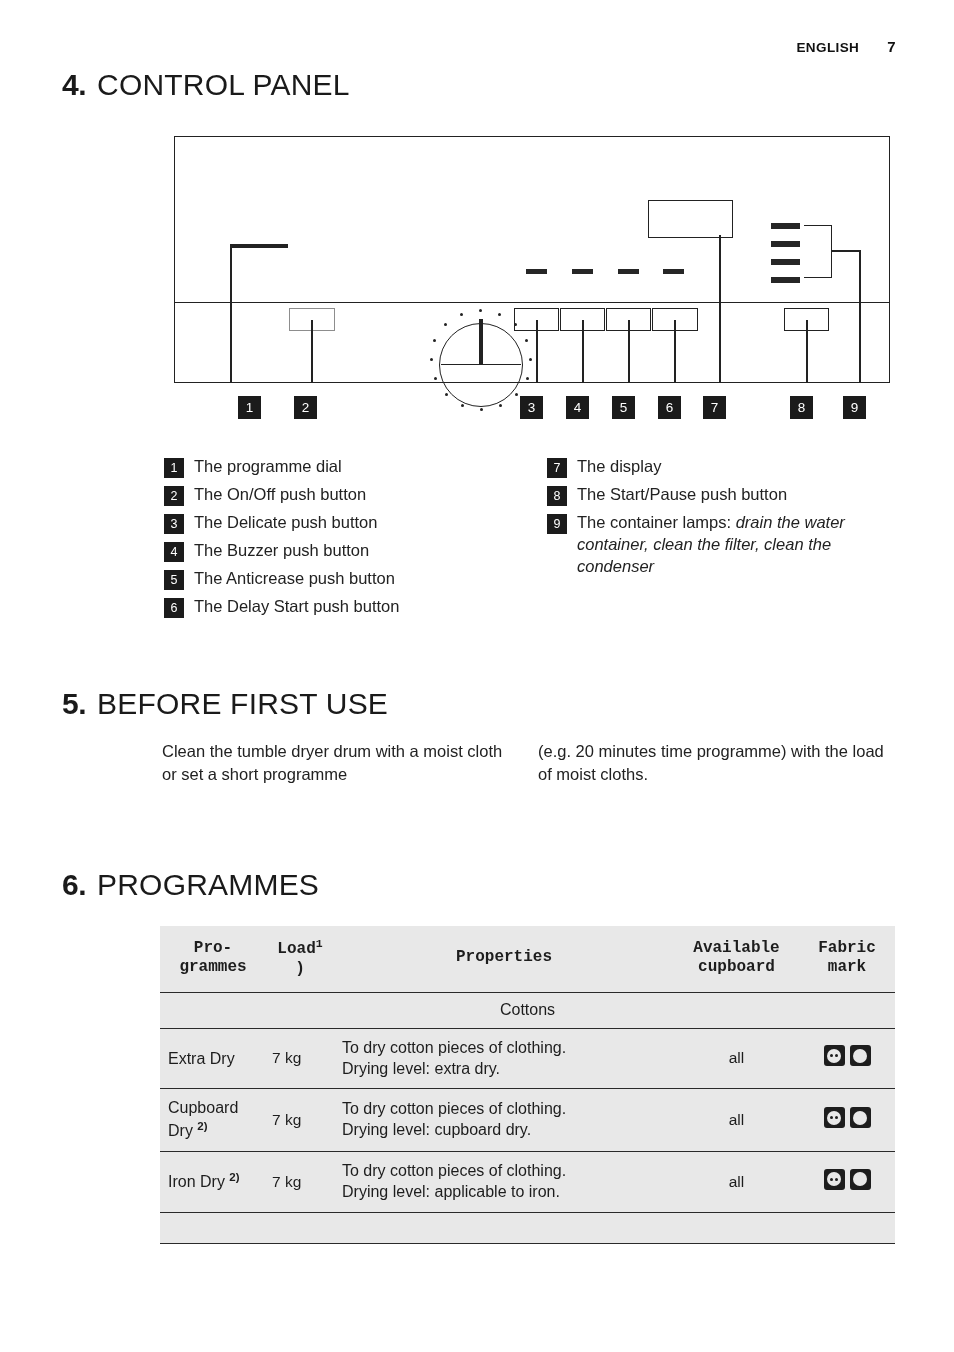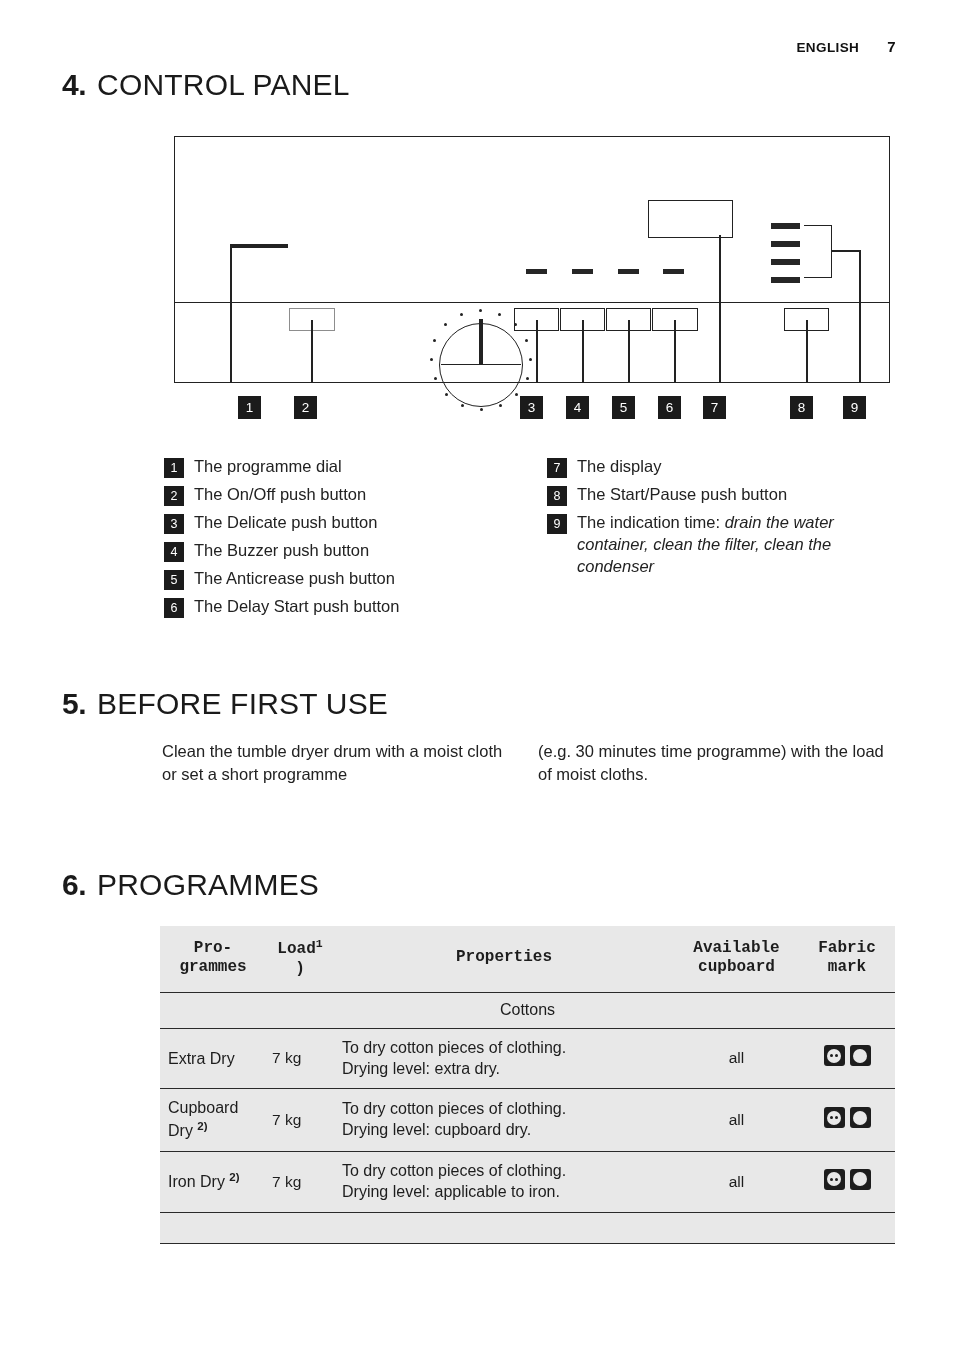--- a/index.html
+++ b/index.html
@@ -437,31 +437,31 @@
     <div class="legend-item">
       <span class="legend-badge">7</span>
       <span class="legend-text">The display</span>
     </div>
     <div class="legend-item">
       <span class="legend-badge">8</span>
       <span class="legend-text">The Start/Pause push button</span>
     </div>
     <div class="legend-item">
       <span class="legend-badge">9</span>
-      <span class="legend-text"><span>The indication time: </span><em>drain the water container, clean the filter, clean the condenser</em></span>
+      <span class="legend-text"><span>The container lamps: </span><em>drain the water container, clean the filter, clean the condenser</em></span>
     </div>
   </div>
 
   <div class="sec-heading" id="heading-before">
     <span class="sec-num">5.</span>
     <span class="sec-title">BEFORE FIRST USE</span>
   </div>
   <div class="bfu-cols">
     <div class="bfu-col">Clean the tumble dryer drum with a moist cloth or set a short programme</div>
-    <div class="bfu-col">(e.g. 30 minutes time programme) with the load of moist cloths.</div>
+    <div class="bfu-col">(e.g. 20 minutes time programme) with the load of moist cloths.</div>
   </div>
 
   <div class="sec-heading" id="heading-programmes">
     <span class="sec-num">6.</span>
     <span class="sec-title">PROGRAMMES</span>
   </div>
 
   <table class="prog-table">
     <colgroup>
       <col style="width:106px">

